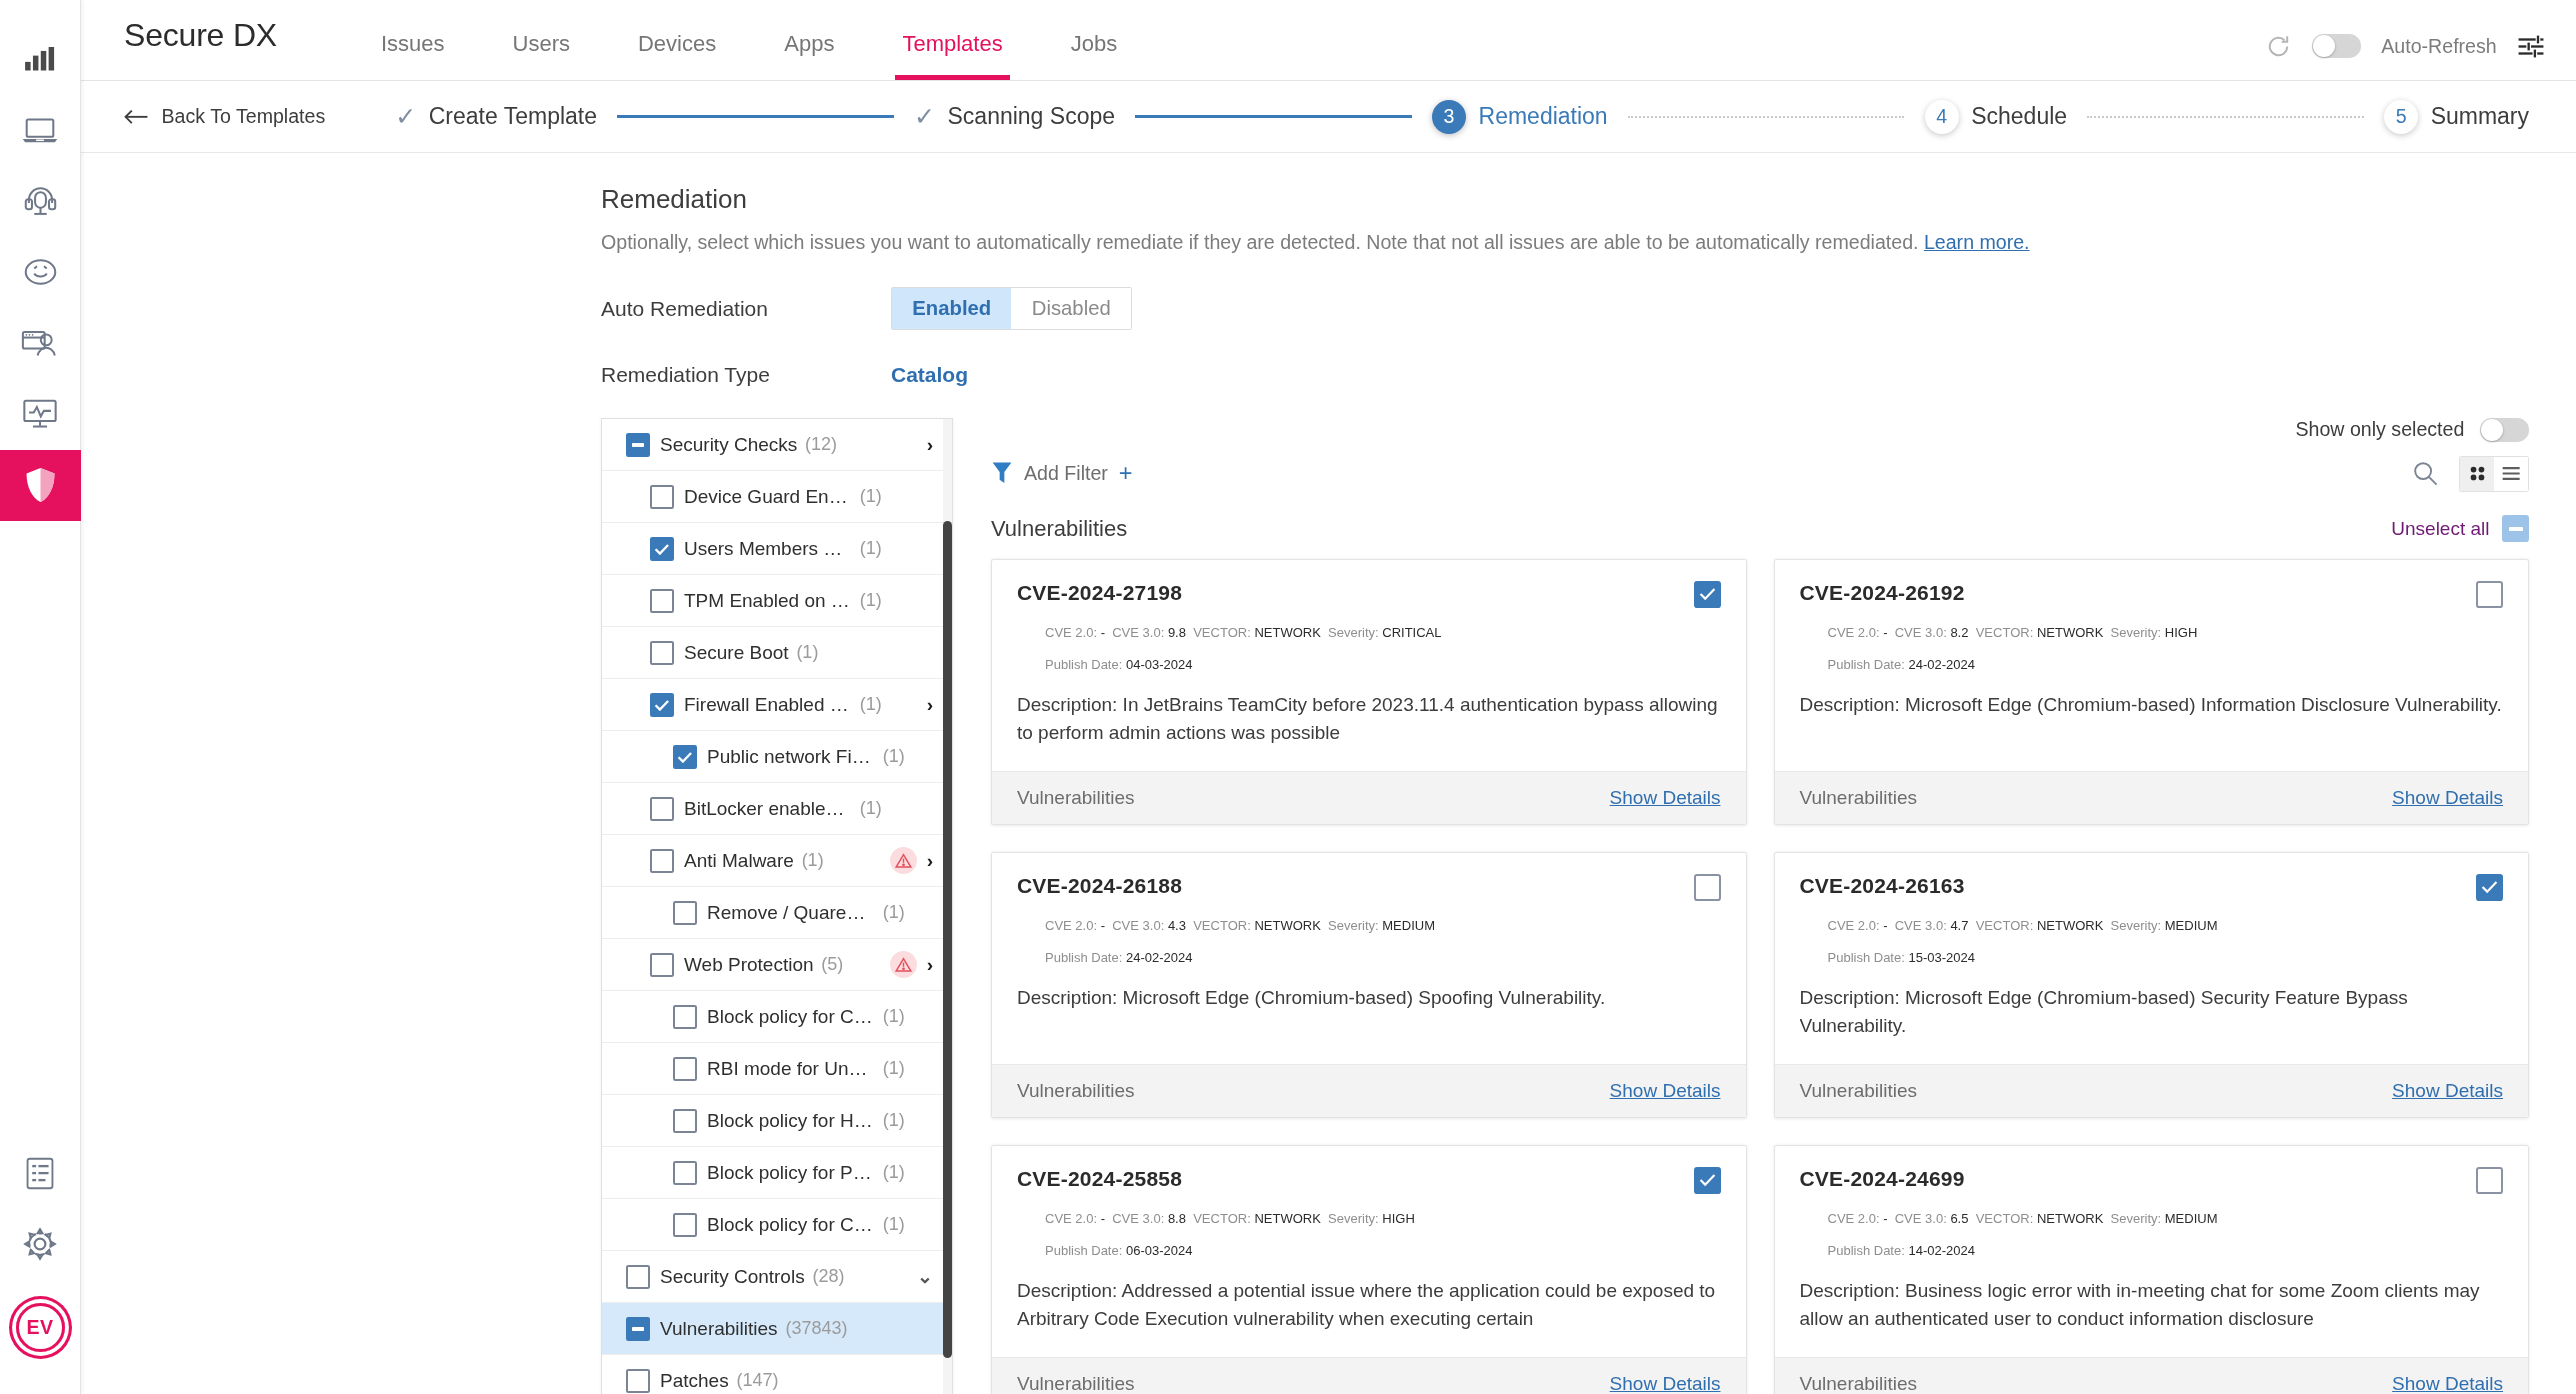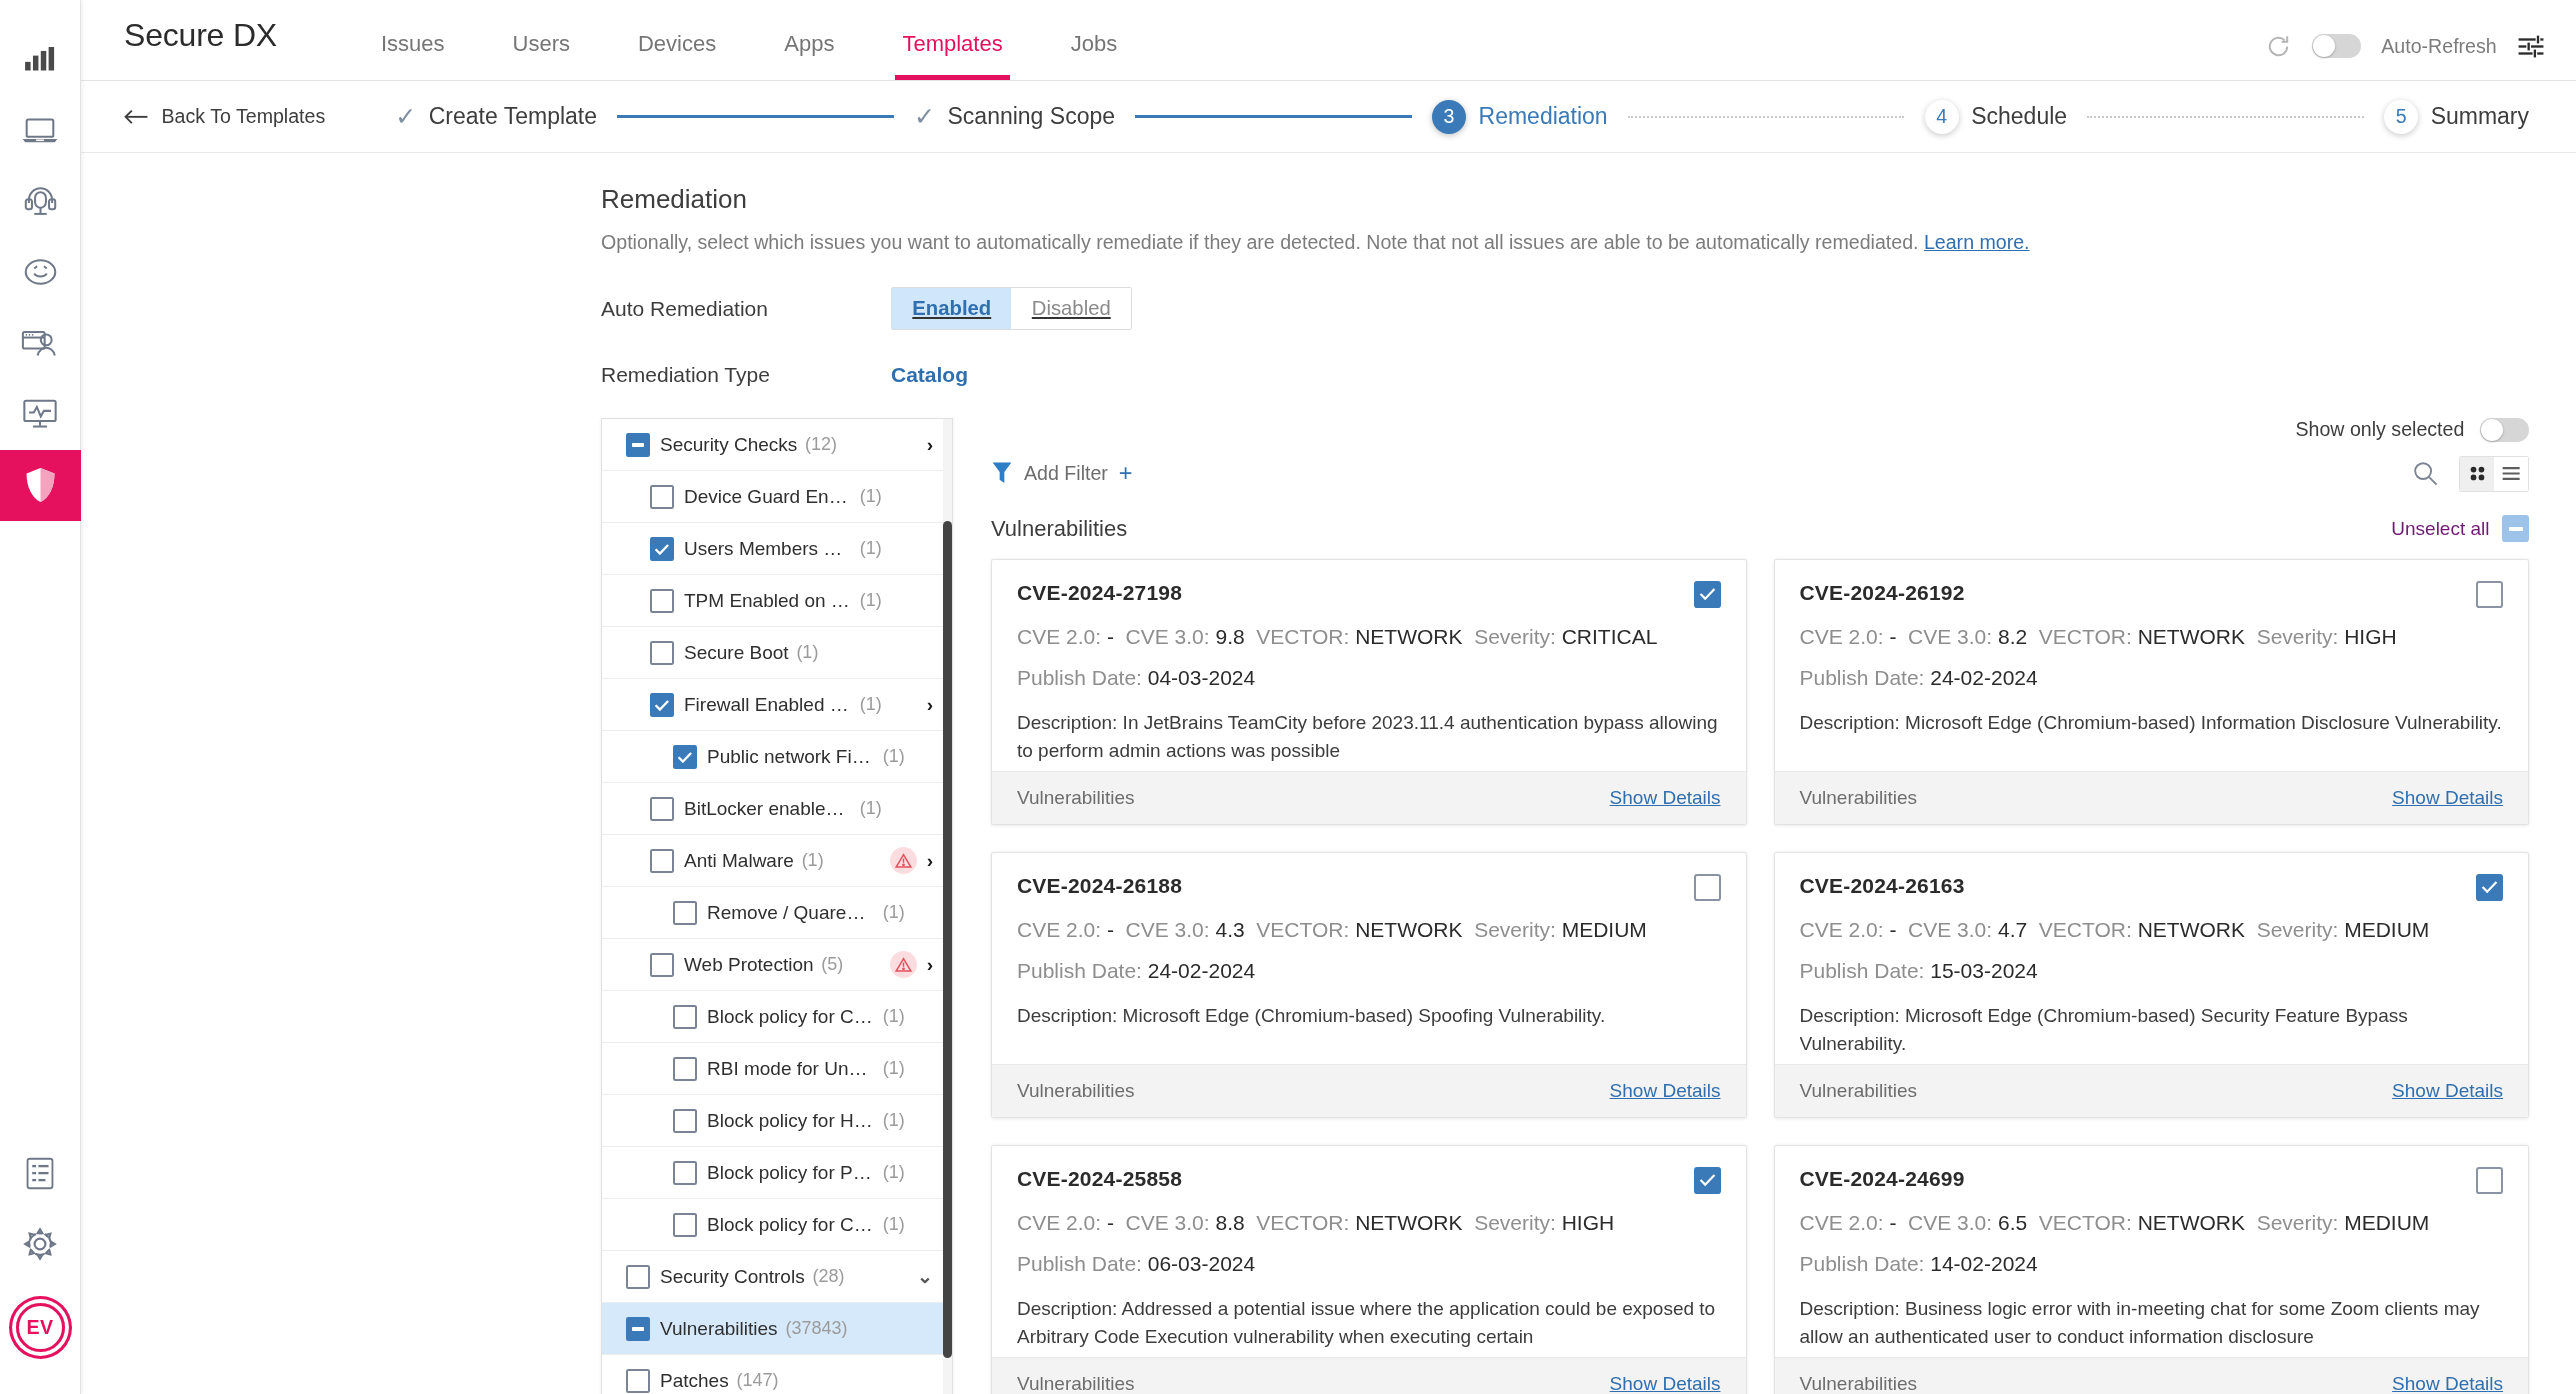--- a/index.html
+++ b/index.html
@@ -99,21 +99,21 @@
 
   
   .content { flex:1; background:#fff; padding:31px 0 0 0; overflow:hidden; position:relative; }
   .section-head { padding-left:520px; }
   .section-title { font-size:26px; color:#3d3d3d; margin-bottom:15.7px; }
   .section-desc { font-size:19.6px; color:#7c7c7c; }
   .section-desc a { color:#2f6fb0; text-decoration:underline; }
 
   .form-row { display:flex; align-items:center; padding-left:520px; margin-top:33px; }
   .form-label { font-size:21px; color:#3d3d3d; width:290px; }
-  .segmented { display:flex; border:0.8px solid #dcdcdc; border-radius:1.6px; overflow:hidden;text-decoration:underline; }
+  .segmented { display:flex; border:0.8px solid #dcdcdc; border-radius:1.6px; overflow:hidden; }
   .seg {
     padding:9.4px 20.3px; font-size:20.3px; cursor:pointer; background:#fff; color:#8a8a8a;
   }
   .seg.active { background:#cfe6fb; color:#2f6fb0; font-weight:bold; }
   .link-value { font-size:21px; color:#2f6fb0; font-weight:bold; cursor:pointer; }
 
   
   .panes { display:flex; margin-top:31px; height:982px; }
   .tree-pane {
     width:352px; margin-left:520px; border:0.8px solid #e0e0e0;
@@ -184,21 +184,21 @@
   .card-top { display:flex; align-items:flex-start; }
   .card-title { font-size:21px; font-weight:bold; color:#2b2b2b; letter-spacing:0.2px; }
   .card-cb { margin-left:auto; }
   .cbsq {
     width:27px; height:27px; border:2.3px solid #8a93a3; border-radius:3.1px; background:#fff;
     display:flex; align-items:center; justify-content:center; cursor:pointer; flex:none;
   }
   .cbsq.checked { background:#3a7ab8; border-color:#3a7ab8; }
   .cbsq .tick { display:none; }
   .cbsq.checked .tick { display:block; }
-  .meta-line { font-size:21px; color:#8e8e8e; margin-top:17px; }
+  .meta-line { font-size:13px; color:#8e8e8e; margin-top:17px;margin-left:28px; }
   .meta-line b { color:#2b2b2b; font-weight:normal; }
   .desc {
     font-size:19px; color:#3c3c3c; margin-top:19px; line-height:1.5;
     max-height:61px; overflow:hidden;
   }
   .card-foot {
     background:#f3f3f3; border-top:0.8px solid #e8e8e8; height:53px;
     display:flex; align-items:center; padding:0 25px;
   }
   .foot-label { font-size:19px; color:#6d6d6d; }

